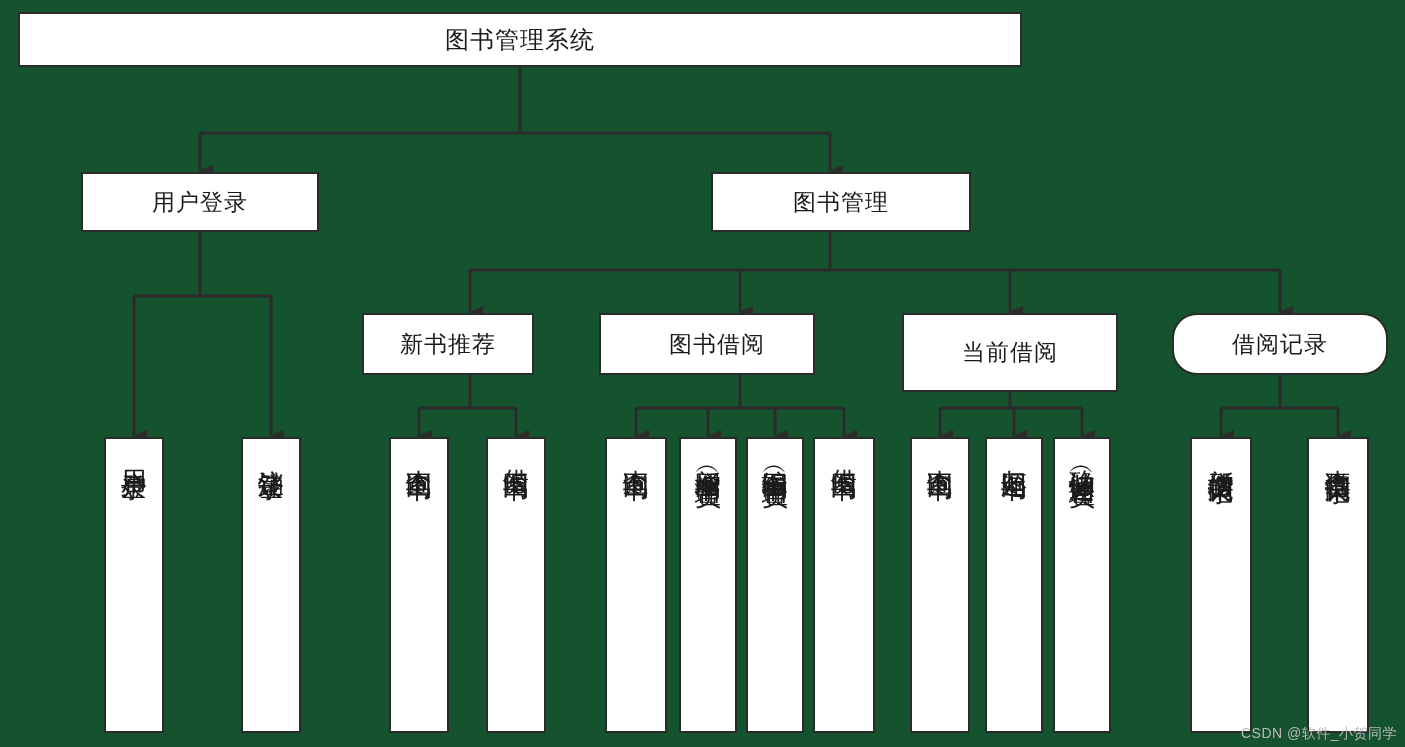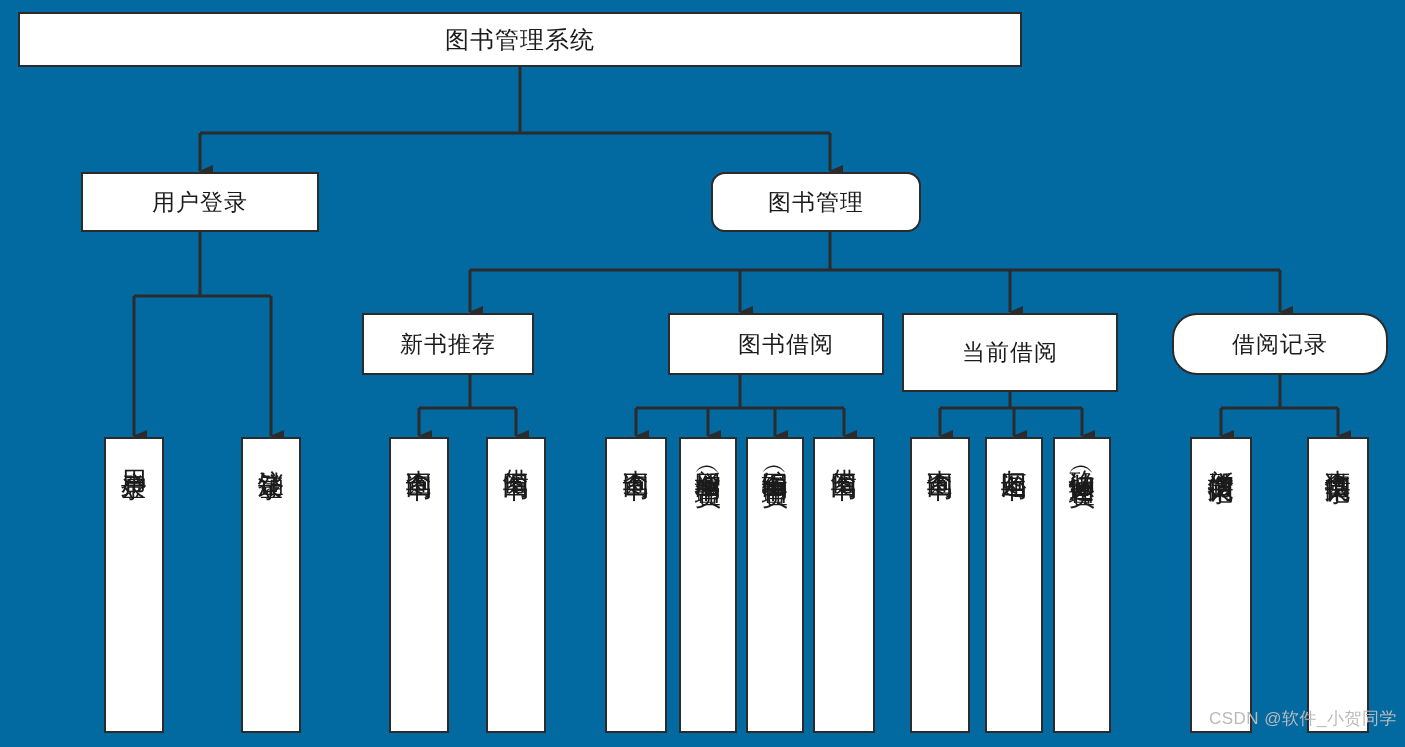--- a/index.html
+++ b/index.html
@@ -7,21 +7,21 @@
     padding: 0;
     background: #ffffff;
   }
   body {
     font-family: "Liberation Sans", "DejaVu Sans", sans-serif;
   }
   #canvas {
     position: relative;
     width: 1405px;
     height: 747px;
-    background: #0369a1;
+    background: #14532d;
     overflow: hidden;
   }
   svg.connectors {
     position: absolute;
     left: 0;
     top: 0;
     width: 1405px;
     height: 747px;
     pointer-events: none;
   }
@@ -52,22 +52,22 @@
     letter-spacing: 2px;
     white-space: pre-wrap;
     text-align: left;
   }
   .node.root {
     font-size: 24px;
   }
   .watermark {
     position: absolute;
     right: 8px;
-    bottom: 17px;
-    font-size: 17px;
+    bottom: 4px;
+    font-size: 14px;
     color: #b9b9b9;
     letter-spacing: 0.5px;
     white-space: nowrap;
   }
 </style>
 </head>
 <body>
 
 <div id="canvas">
 
@@ -114,28 +114,28 @@
       </g>
   </svg>
 
   <div class="node horiz root" style="left: 18px; top: 12px; width: 1004px; height: 55px;">
     <span>图书管理系统</span>
   </div>
 
   <div class="node horiz" style="left: 81px; top: 172px; width: 238px; height: 60px;">
     <span>用户登录</span>
   </div>
-  <div class="node horiz" style="left: 711px; top: 172px; width: 210px; height: 60px; border-radius: 14px;">
+  <div class="node horiz" style="left: 711px; top: 172px; width: 260px; height: 60px;">
     <span>图书管理</span>
   </div>
 
   <div class="node horiz" style="left: 362px; top: 313px; width: 172px; height: 62px;">
     <span>新书推荐</span>
   </div>
-  <div class="node horiz" style="left: 668px; top: 313px; width: 216px; height: 62px; padding-left: 20px;">
+  <div class="node horiz" style="left: 599px; top: 313px; width: 216px; height: 62px; padding-left: 20px;">
     <span>图书借阅</span>
   </div>
   <div class="node horiz" style="left: 902px; top: 313px; width: 216px; height: 79px;">
     <span>当前借阅</span>
   </div>
   <div class="node horiz" style="left: 1172px; top: 313px; width: 216px; height: 62px; border-radius: 25px;">
     <span>借阅记录</span>
   </div>
 
   <div class="node vert" style="left: 104px; top: 437px; width: 60px; height: 296px;">

